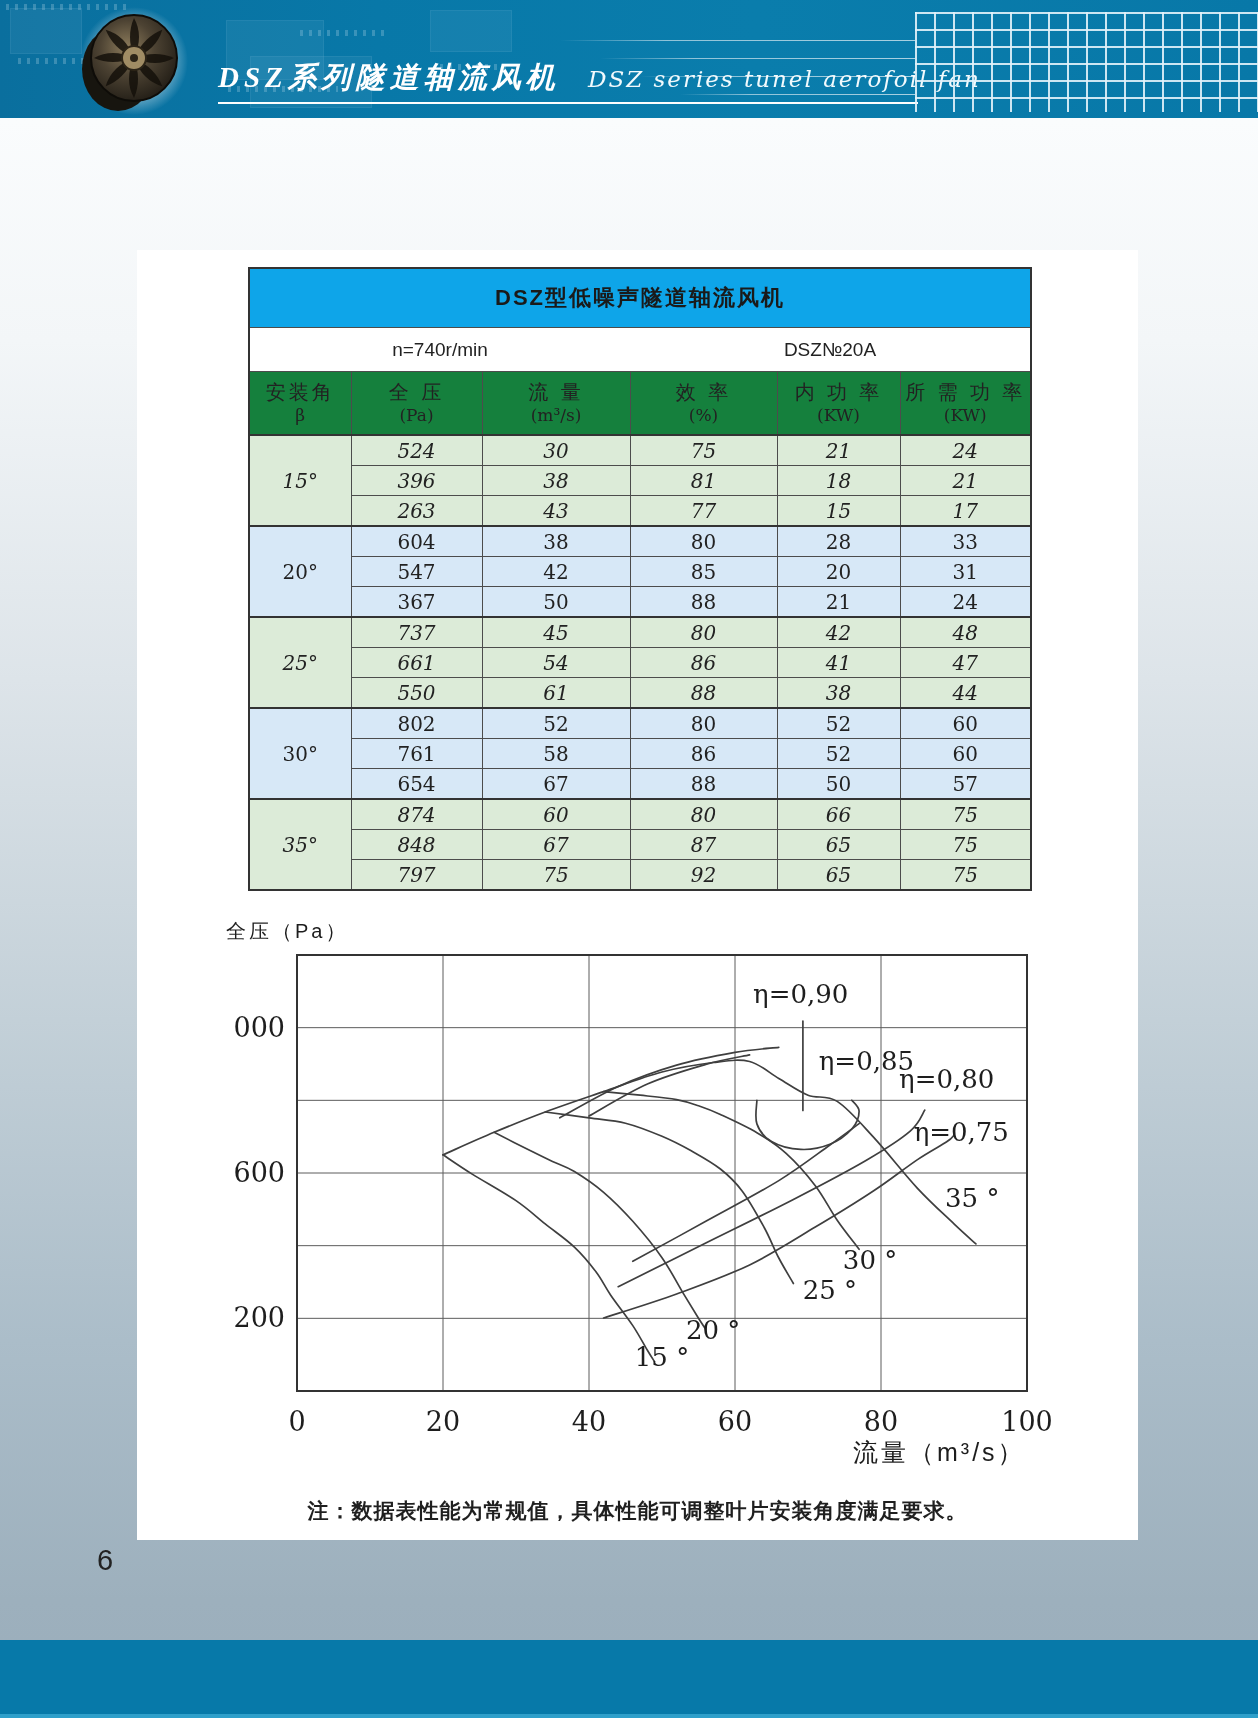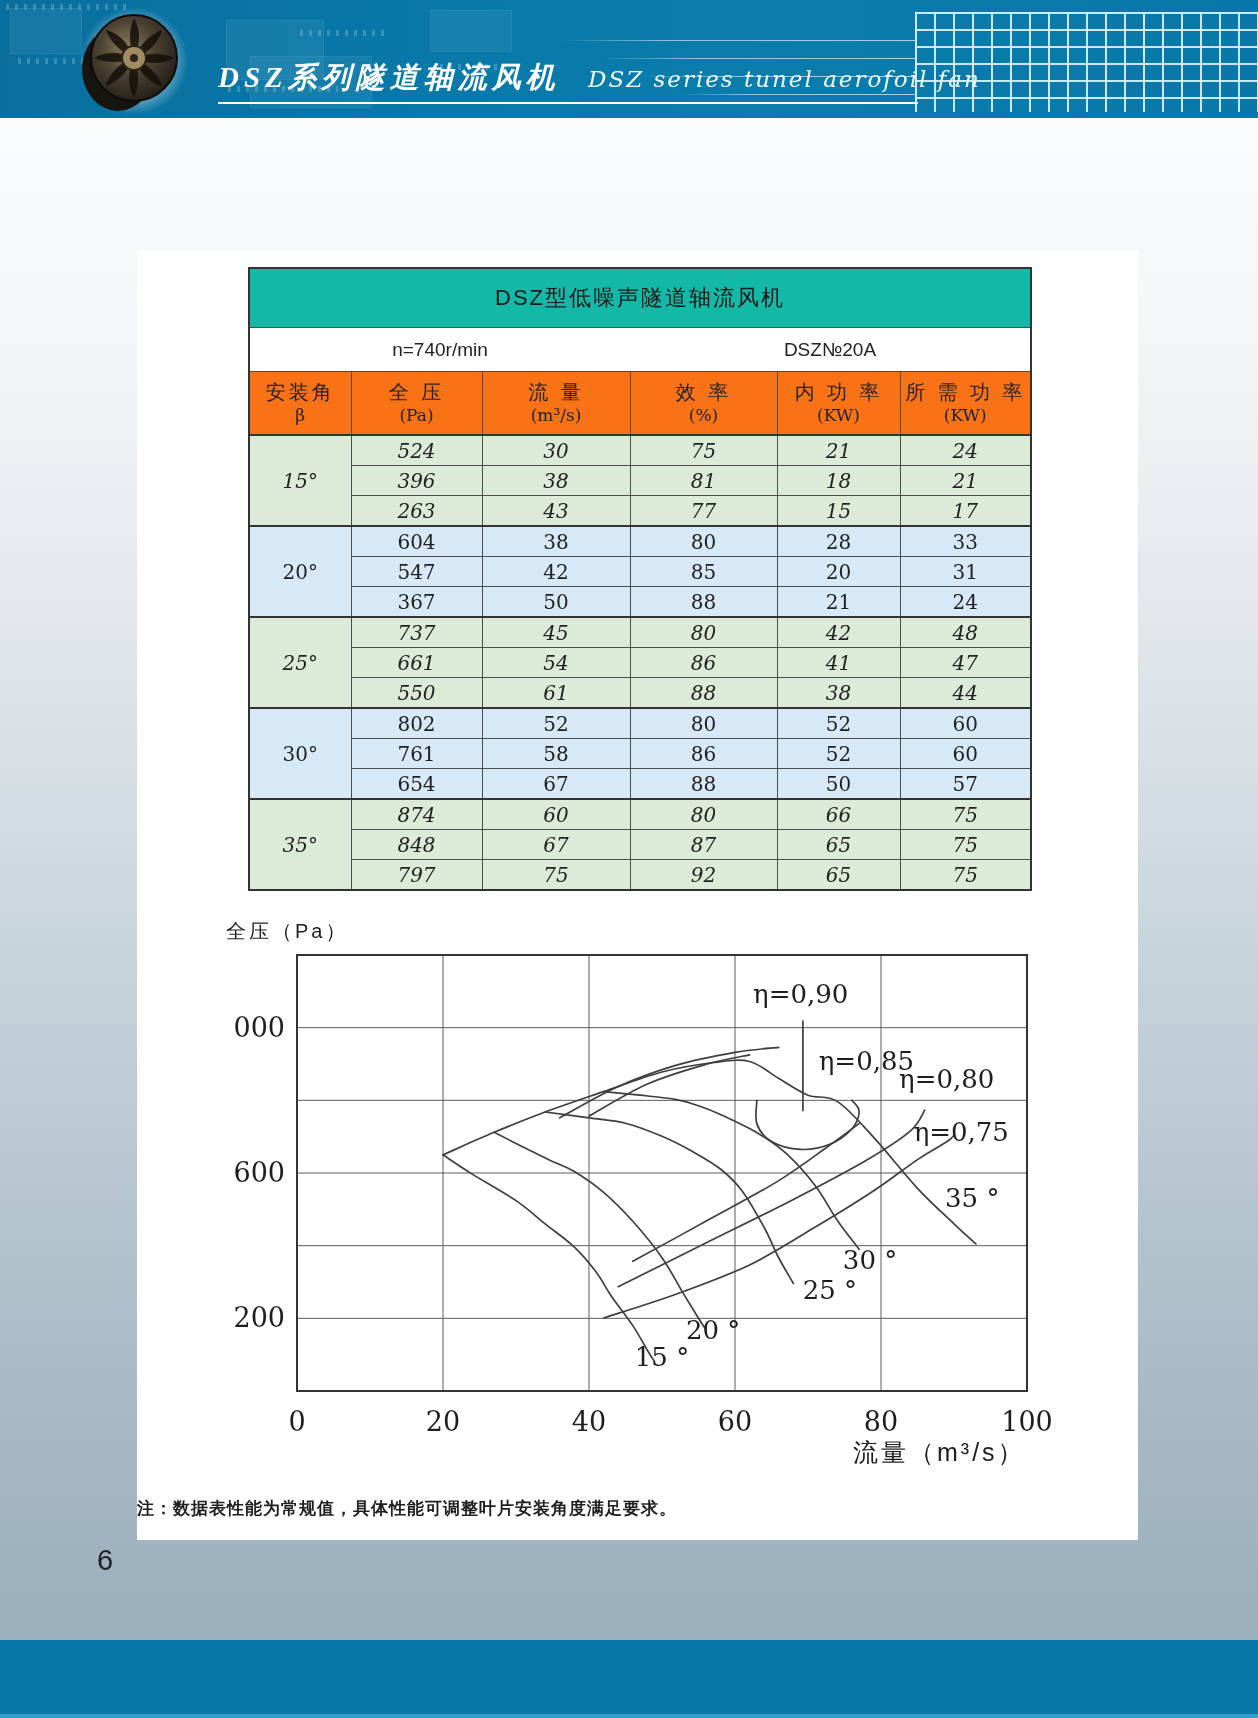--- a/index.html
+++ b/index.html
@@ -25,40 +25,40 @@
     font-family:"DejaVu Serif",serif;letter-spacing:2px;white-space:nowrap;}
   .title-rule{position:absolute;left:218px;top:102px;width:700px;height:2px;background:#fdfefe;}
 
   
   .card{position:absolute;left:137px;top:250px;width:1001px;height:1290px;background:#ffffff;}
 
   
   .spec-table{position:absolute;left:111px;top:17px;border-collapse:collapse;table-layout:fixed;
     border:2px solid #333;font-family:"DejaVu Serif",serif;color:#222;}
   .spec-table td,.spec-table th{border:1px solid #4c4c4c;text-align:center;vertical-align:middle;padding:0;}
-  .t-title{height:58px;background:#14b8a6;font-family:"Liberation Sans",sans-serif;
-    font-size:22px;font-weight:400;letter-spacing:2px;color:#1a1a1a;margin-left:43px;}
+  .t-title{height:58px;background:#0ea5e9;font-family:"Liberation Sans",sans-serif;
+    font-size:22px;font-weight:700;letter-spacing:2px;color:#1a1a1a;margin-left:43px;}
   .t-info{height:44px;background:#fff;font-family:"Liberation Sans",sans-serif;font-size:19px;color:#222;}
   .info-l{border-right:none!important;}
   .info-r{border-left:none!important;}
-  .cols-row th{height:62px;background:#f97316;font-weight:normal;font-size:20px;border-bottom:2px solid #333;}
+  .cols-row th{height:62px;background:#15803d;font-weight:normal;font-size:20px;border-bottom:2px solid #333;}
   .col-main{display:block;letter-spacing:3px;line-height:1.25;}
   .col-unit{display:block;font-size:17px;line-height:1.2;}
   .spec-table tbody td{height:29px;font-size:20px;}
   .band-green td{background:#dcebd8;font-style:italic;}
   .band-blue td{background:#d7e8f7;}
   .group-start td{border-top:2px solid #333;}
   .angle-cell{font-size:20px;margin-top:28px;}
 
   
   .y-axis-label{position:absolute;left:89px;top:668px;font-size:20px;color:#1d1d1d;letter-spacing:3px;}
   .x-axis-label{position:absolute;left:716px;top:1186px;font-size:25px;color:#1d1d1d;letter-spacing:3px;}
   .chart-box{position:absolute;left:95px;top:697px;width:880px;height:512px;}
-  .note-line{position:absolute;left:0;top:1247px;width:1001px;text-align:left;
-    font-size:17px;font-weight:bold;color:#1f1f1f;letter-spacing:1px;}
+  .note-line{position:absolute;left:0;top:1247px;width:1001px;text-align:center;
+    font-size:21px;font-weight:bold;color:#1f1f1f;letter-spacing:1px;}
 
   
   .page-number{position:absolute;left:97px;top:1544px;font-size:29px;color:#222;}
   .footer{position:absolute;left:0;top:1640px;width:1258px;height:78px;background:#0779a9;}
   .footer-strip{position:absolute;left:0;bottom:0;width:100%;height:4px;background:#2f9fca;}
 </style>
 </head>
 <body>
 
 <div class="page">

